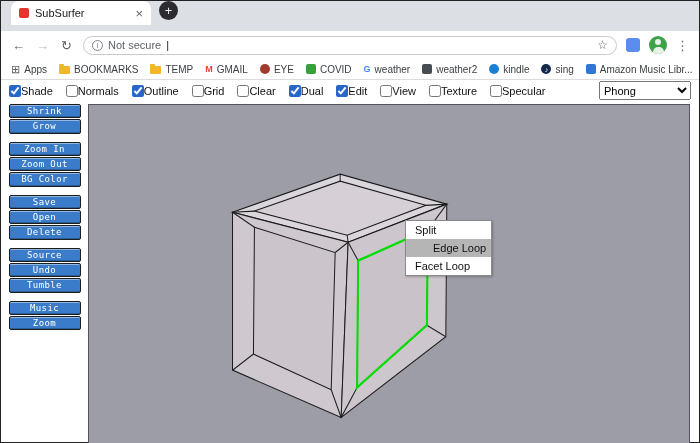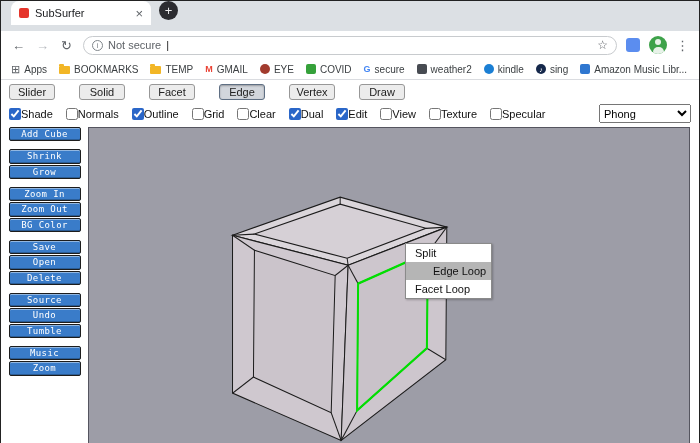--- a/index.html
+++ b/index.html
@@ -132,21 +132,21 @@
     <div class="bm">
       <span class="bi-eye"></span>
       <span>EYE</span>
     </div>
     <div class="bm">
       <span class="bi-covid"></span>
       <span>COVID</span>
     </div>
     <div class="bm">
       <span class="bi-g">G</span>
-      <span>secure</span>
+      <span>weather</span>
     </div>
     <div class="bm">
       <span class="bi-w2"></span>
       <span>weather2</span>
     </div>
     <div class="bm">
       <span class="bi-kindle"></span>
       <span>kindle</span>
     </div>
     <div class="bm">
@@ -155,28 +155,20 @@
     </div>
     <div class="bm">
       <span class="bi-amz"></span>
       <span>Amazon Music Libr...</span>
     </div>
 
     <span class="bm-sep"></span>
 
   </div>
 
-  <div class="mode-toolbar">
-    <button class="mbtn">Slider</button>
-    <button class="mbtn">Solid</button>
-    <button class="mbtn">Facet</button>
-    <button class="mbtn pressed">Edge</button>
-    <button class="mbtn">Vertex</button>
-    <button class="mbtn">Draw</button>
-  </div>
 
   <div class="options-row">
     <label class="cb">
       <input type="checkbox" checked="" style="">
       <span>Shade</span>
     </label>
     <label class="cb">
       <input type="checkbox" style="">
       <span>Normals</span>
     </label>
@@ -212,23 +204,20 @@
       <input type="checkbox" style="">
       <span>Specular</span>
     </label>
     <select class="shading">
       <option>Phong</option>
     </select>
   </div>
 
   <div class="main">
     <div class="sidebar">
-      <div class="sb-group">
-        <button class="sb">Add Cube</button>
-      </div>
       <div class="sb-group">
         <button class="sb">Shrink</button>
         <button class="sb">Grow</button>
       </div>
       <div class="sb-group">
         <button class="sb">Zoom In</button>
         <button class="sb">Zoom Out</button>
         <button class="sb">BG Color</button>
       </div>
       <div class="sb-group">

